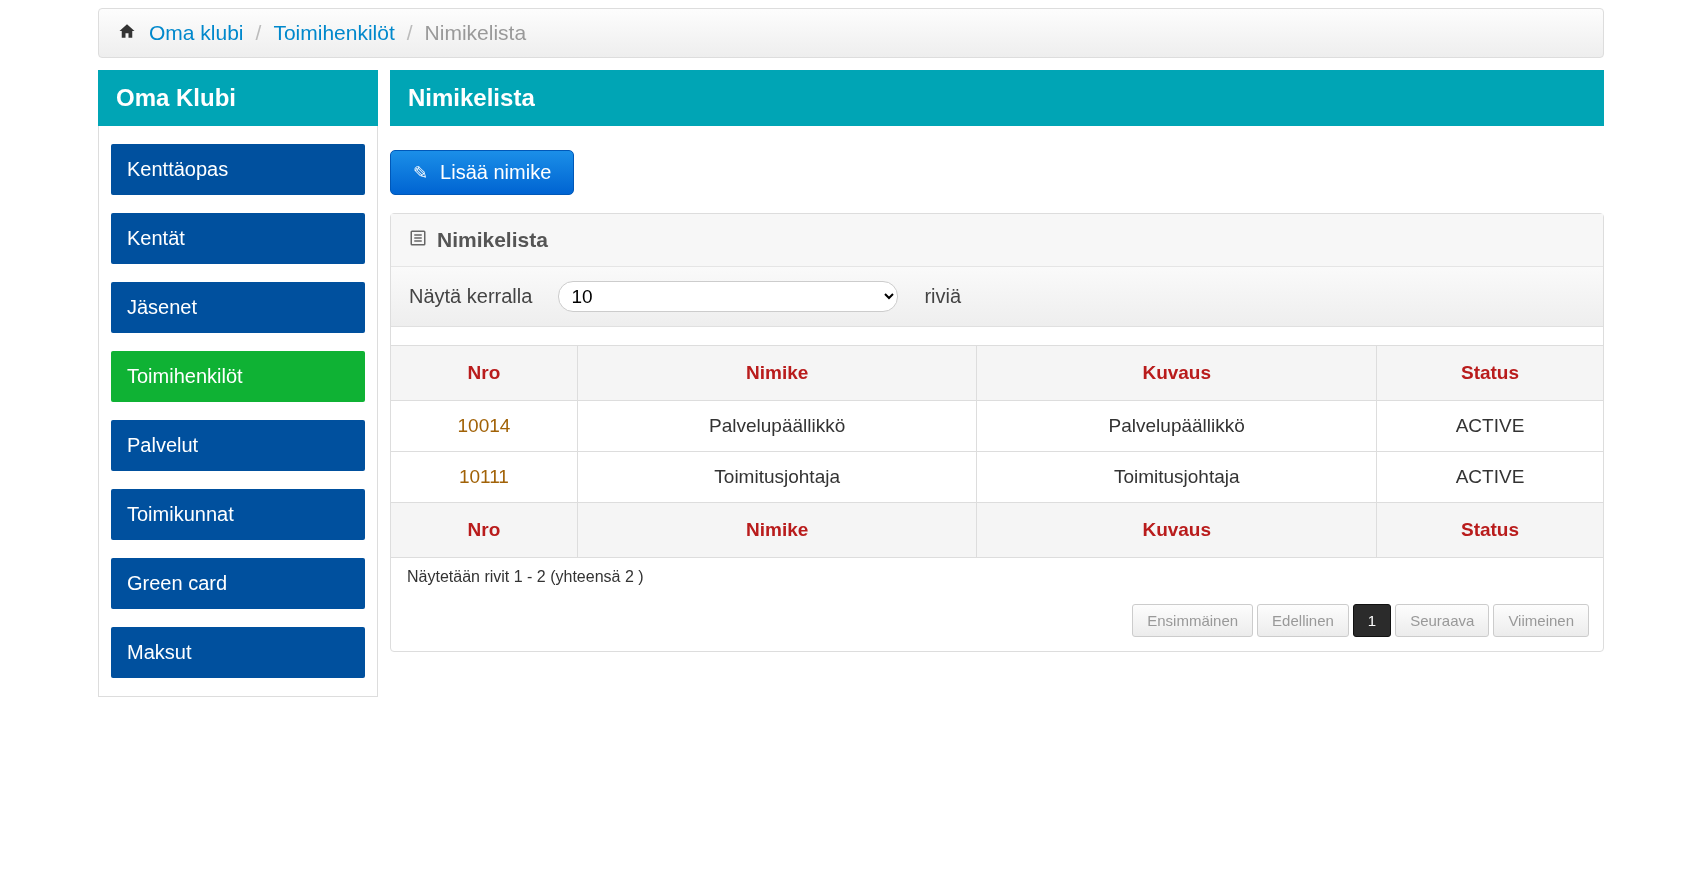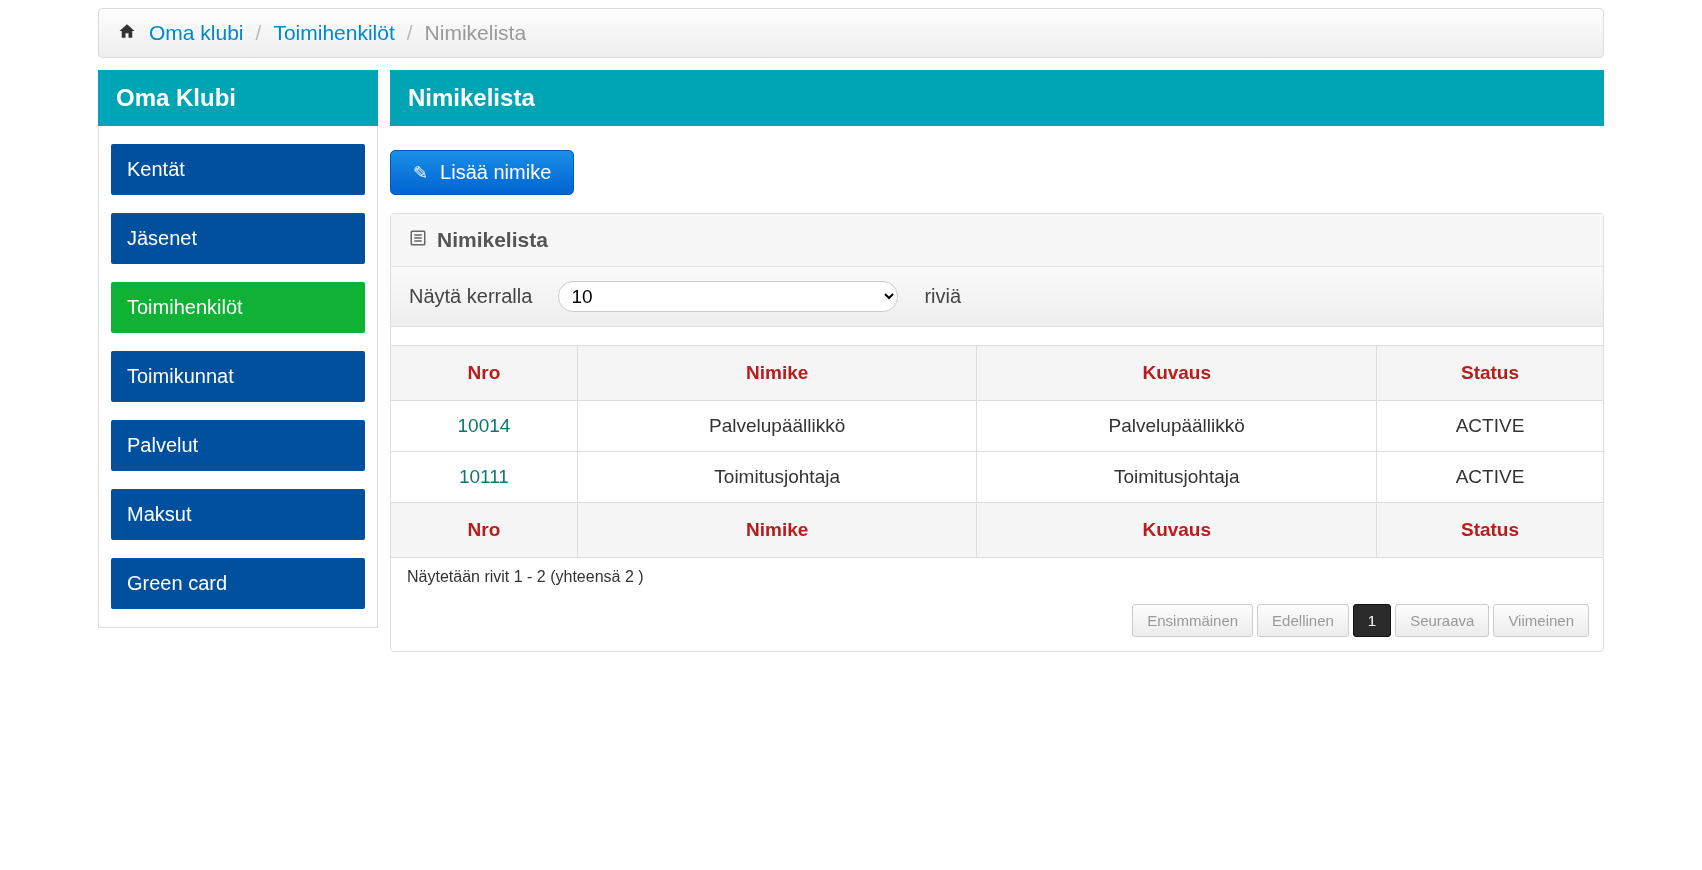--- a/index.html
+++ b/index.html
@@ -130,21 +130,21 @@
   font-weight: bold;
   color: #b91c1c;
   text-align: center;
 }
 tbody td {
   border: 1px solid #ddd;
   padding: 14px 10px;
   font-size: 19px;
   text-align: center;
 }
-tbody td.link { color: #0f766e; cursor: pointer; }
+tbody td.link { color: #a16207; cursor: pointer; }
 thead tr th:first-child, tfoot tr th:first-child, tbody td:first-child { border-left: none; }
 thead tr th:last-child, tfoot tr th:last-child, tbody td:last-child { border-right: none; }
 
 
 .table-info {
   padding: 10px 16px;
   font-size: 16px;
   color: #333;
 }
 .pagination {
@@ -184,27 +184,28 @@
     <a href="#">Toimihenkilöt</a>
     <span class="sep">/</span>
     <span class="current">Nimikelista</span>
   </div>
 
   <div class="layout">
 
     <div class="sidebar">
       <div class="sidebar-title">Oma Klubi</div>
       <div class="sidebar-list" id="sidebar-list">
+          <div class="sidebar-item">Kenttäopas</div>
           <div class="sidebar-item">Kentät</div>
           <div class="sidebar-item">Jäsenet</div>
           <div class="sidebar-item active">Toimihenkilöt</div>
+          <div class="sidebar-item">Palvelut</div>
           <div class="sidebar-item">Toimikunnat</div>
-          <div class="sidebar-item">Palvelut</div>
+          <div class="sidebar-item">Green card</div>
           <div class="sidebar-item">Maksut</div>
-          <div class="sidebar-item">Green card</div>
         </div>
     </div>
 
     <div class="main">
       <div class="main-title">Nimikelista</div>
       <div class="main-body">
         <button class="btn-primary">
           <span class="pencil-icon">✎</span>
           <span>Lisää nimike</span>
         </button>

